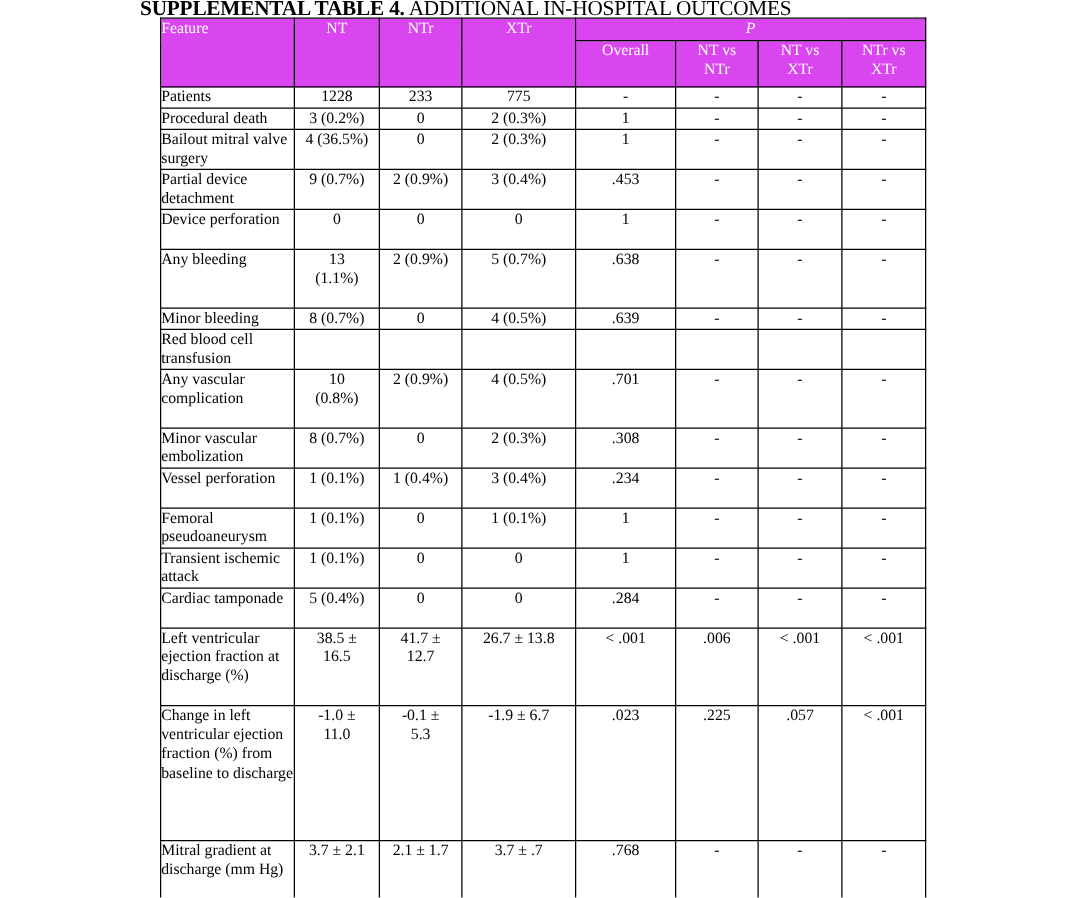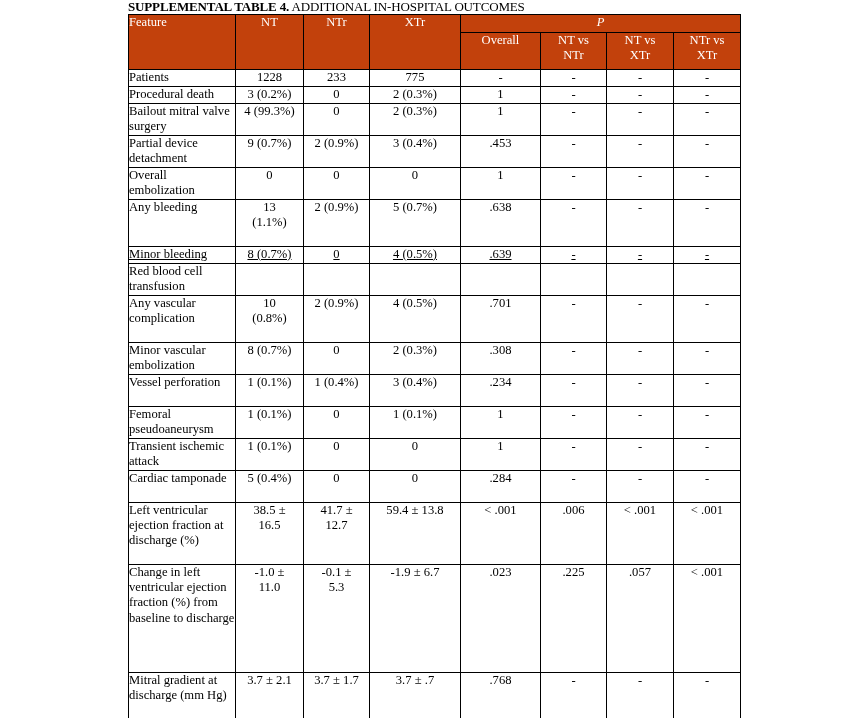--- a/index.html
+++ b/index.html
@@ -16,24 +16,24 @@
   }
   #page {
     position: relative;
     width: 864px;
     height: 718px;
   }
 
   
   .caption {
     position: absolute;
-    left: 128px;
+    left: 112px;
     top: -1px;
     width: 612px;
-    font-size: 13px;
+    font-size: 17px;
     line-height: 15px;
     white-space: nowrap;
     letter-spacing: -0.15px;
   }
   .caption .cap-strong {
     font-weight: bold;
   }
   .caption .cap-rest {
     font-weight: normal;
   }
@@ -66,21 +66,21 @@
   col.c-nt      { width: 68px; }
   col.c-ntr     { width: 66px; }
   col.c-xtr     { width: 91px; }
   col.c-overall { width: 80px; }
   col.c-p1      { width: 66px; }
   col.c-p2      { width: 67px; }
   col.c-p3      { width: 67px; }
 
   
   thead th {
-    background: #c2410c;
+    background: #d946ef;
     color: #ffffff;
     font-weight: bold;
     text-align: center;
     border: 1px solid #000000;
   }
   th.h-feature {
     text-align: left;
     padding: 2px 0 0 5px;
     vertical-align: top;
   }
@@ -179,40 +179,40 @@
             <td class="val nowrap">3 (0.2%)</td>
             <td class="val nowrap">0</td>
             <td class="val nowrap">2 (0.3%)</td>
             <td class="val nowrap">1</td>
             <td class="val nowrap">-</td>
             <td class="val nowrap">-</td>
             <td class="val nowrap">-</td>
           </tr>
           <tr style="height: 32px;">
             <td class="feature">Bailout mitral valve surgery</td>
-            <td class="val nowrap">4 (99.3%)</td>
+            <td class="val nowrap">4 (36.5%)</td>
             <td class="val nowrap">0</td>
             <td class="val nowrap">2 (0.3%)</td>
             <td class="val nowrap">1</td>
             <td class="val nowrap">-</td>
             <td class="val nowrap">-</td>
             <td class="val nowrap">-</td>
           </tr>
           <tr style="height: 32px;">
             <td class="feature">Partial device detachment</td>
             <td class="val nowrap">9 (0.7%)</td>
             <td class="val nowrap">2 (0.9%)</td>
             <td class="val nowrap">3 (0.4%)</td>
             <td class="val nowrap">.453</td>
             <td class="val nowrap">-</td>
             <td class="val nowrap">-</td>
             <td class="val nowrap">-</td>
           </tr>
           <tr style="height: 32px;">
-            <td class="feature">Overall embolization</td>
+            <td class="feature">Device perforation</td>
             <td class="val nowrap">0</td>
             <td class="val nowrap">0</td>
             <td class="val nowrap">0</td>
             <td class="val nowrap">1</td>
             <td class="val nowrap">-</td>
             <td class="val nowrap">-</td>
             <td class="val nowrap">-</td>
           </tr>
           <tr style="height: 47px;">
             <td class="feature">Any bleeding</td>
@@ -220,21 +220,21 @@
               <span class="stack nowrap">13</span>
               <span class="stack nowrap">(1.1%)</span>
             </td>
             <td class="val nowrap">2 (0.9%)</td>
             <td class="val nowrap">5 (0.7%)</td>
             <td class="val nowrap">.638</td>
             <td class="val nowrap">-</td>
             <td class="val nowrap">-</td>
             <td class="val nowrap">-</td>
           </tr>
-          <tr style="height: 17px; text-decoration: underline;">
+          <tr style="height: 17px;">
             <td class="feature">Minor bleeding</td>
             <td class="val nowrap">8 (0.7%)</td>
             <td class="val nowrap">0</td>
             <td class="val nowrap">4 (0.5%)</td>
             <td class="val nowrap">.639</td>
             <td class="val nowrap">-</td>
             <td class="val nowrap">-</td>
             <td class="val nowrap">-</td>
           </tr>
           <tr style="height: 32px;">
@@ -313,21 +313,21 @@
           <tr style="height: 62px;">
             <td class="feature">Left ventricular ejection fraction at discharge (%)</td>
             <td class="val">
               <span class="stack nowrap">38.5 ±</span>
               <span class="stack nowrap">16.5</span>
             </td>
             <td class="val">
               <span class="stack nowrap">41.7 ±</span>
               <span class="stack nowrap">12.7</span>
             </td>
-            <td class="val nowrap">59.4 ± 13.8</td>
+            <td class="val nowrap">26.7 ± 13.8</td>
             <td class="val nowrap">&lt; .001</td>
             <td class="val nowrap">.006</td>
             <td class="val nowrap">&lt; .001</td>
             <td class="val nowrap">&lt; .001</td>
           </tr>
           <tr style="height: 108px;">
             <td class="feature">Change in left ventricular ejection fraction (%) from baseline to discharge</td>
             <td class="val">
               <span class="stack nowrap">-1.0 ±</span>
               <span class="stack nowrap">11.0</span>
@@ -338,21 +338,21 @@
             </td>
             <td class="val nowrap">-1.9 ± 6.7</td>
             <td class="val nowrap">.023</td>
             <td class="val nowrap">.225</td>
             <td class="val nowrap">.057</td>
             <td class="val nowrap">&lt; .001</td>
           </tr>
           <tr style="height: 47px; margin-top: 34px;">
             <td class="feature">Mitral gradient at discharge (mm Hg)</td>
             <td class="val nowrap">3.7 ± 2.1</td>
-            <td class="val nowrap">3.7 ± 1.7</td>
+            <td class="val nowrap">2.1 ± 1.7</td>
             <td class="val nowrap">3.7 ± .7</td>
             <td class="val nowrap">.768</td>
             <td class="val nowrap">-</td>
             <td class="val nowrap">-</td>
             <td class="val nowrap">-</td>
           </tr>
         </tbody>
     </table>
   </div>
 

